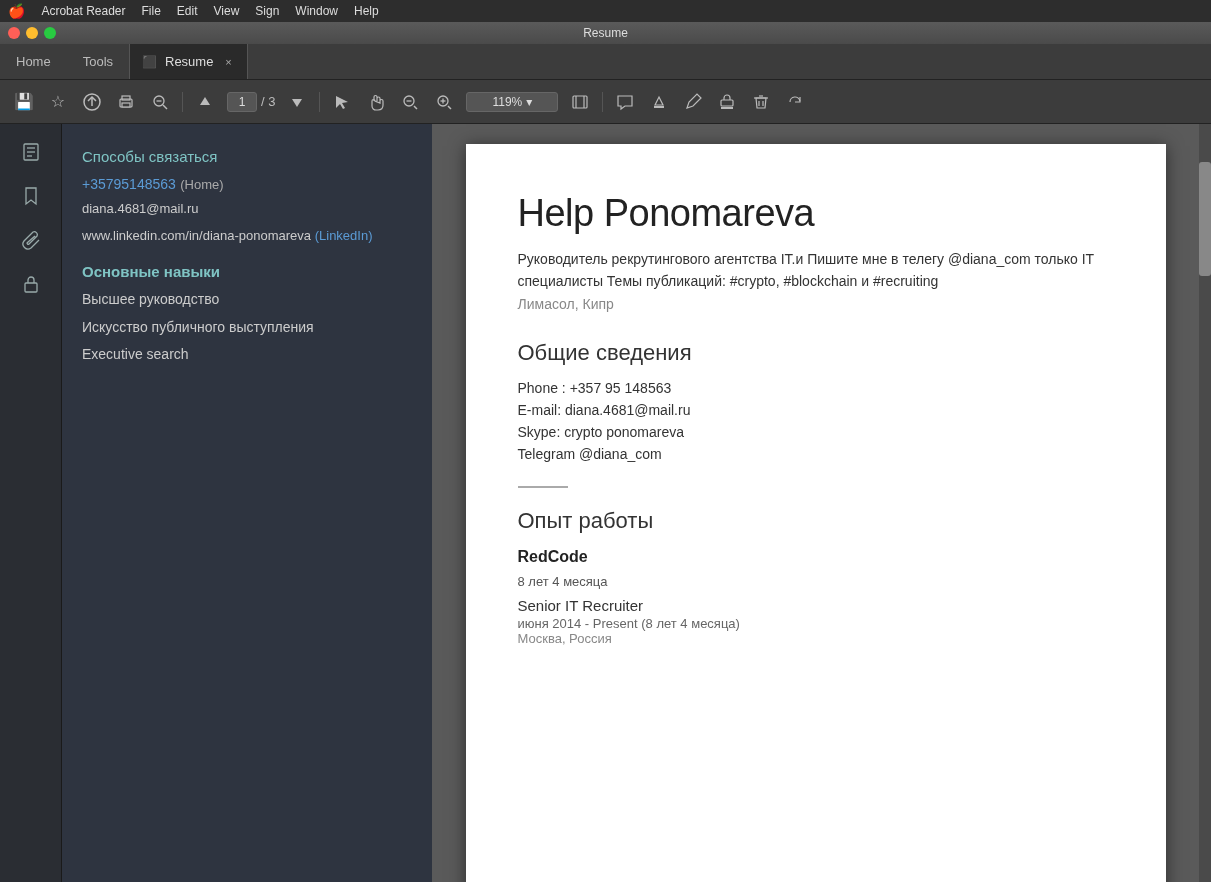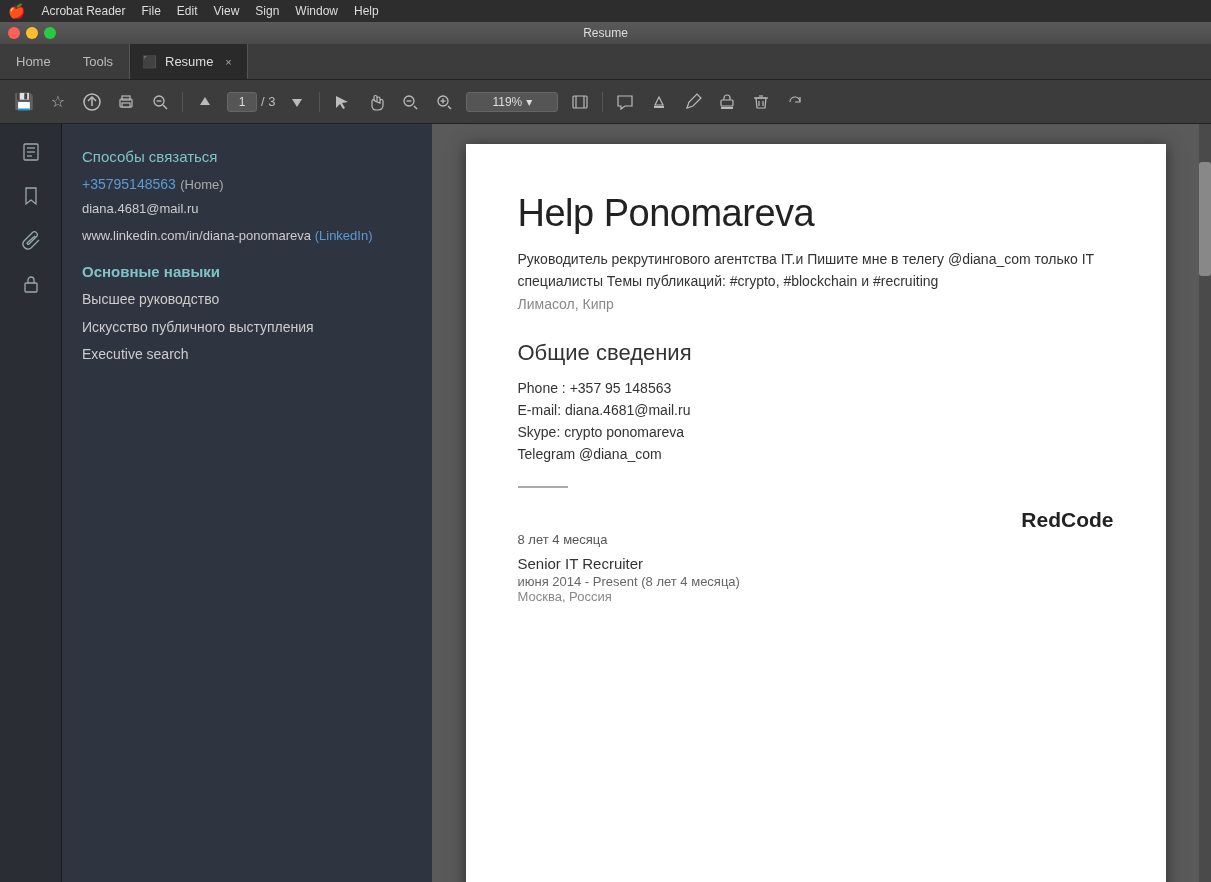--- a/index.html
+++ b/index.html
@@ -259,25 +259,24 @@
       color: #333;
       margin-bottom: 6px;
     }
     .divider {
       width: 50px;
       border: none;
       border-top: 2px solid #aaa;
       margin: 24px 0 20px 0;
     }
     .work-company {
-      font-size: 21px;
+      font-size: 16px;
       font-weight: 600;
       color: #222;
-      margin-bottom: 0;
-      text-align: right;
+      margin-bottom: 8px;
     }
     .work-duration {
       font-size: 13px;
       color: #555;
       margin-bottom: 8px;
     }
     .work-title {
       font-size: 15px;
       font-weight: 500;
       color: #333;
@@ -531,20 +530,21 @@
 
       <h2 class="section-heading">Общие сведения</h2>
 
       <p class="contact-line">Phone : +357 95 148563</p>
       <p class="contact-line">E-mail: diana.4681@mail.ru</p>
       <p class="contact-line">Skype: crypto ponomareva</p>
       <p class="contact-line">Telegram @diana_com</p>
 
       <hr class="divider">
 
+      <h2 class="section-heading">Опыт работы</h2>
 
       <p class="work-company">RedCode</p>
       <p class="work-duration">8 лет 4 месяца</p>
       <p class="work-title">Senior IT Recruiter</p>
       <p class="work-dates">июня 2014 - Present (8 лет 4 месяца)</p>
       <p class="work-city">Москва, Россия</p>
     </div>
   </div>
 
   <div class="right-scroll">

